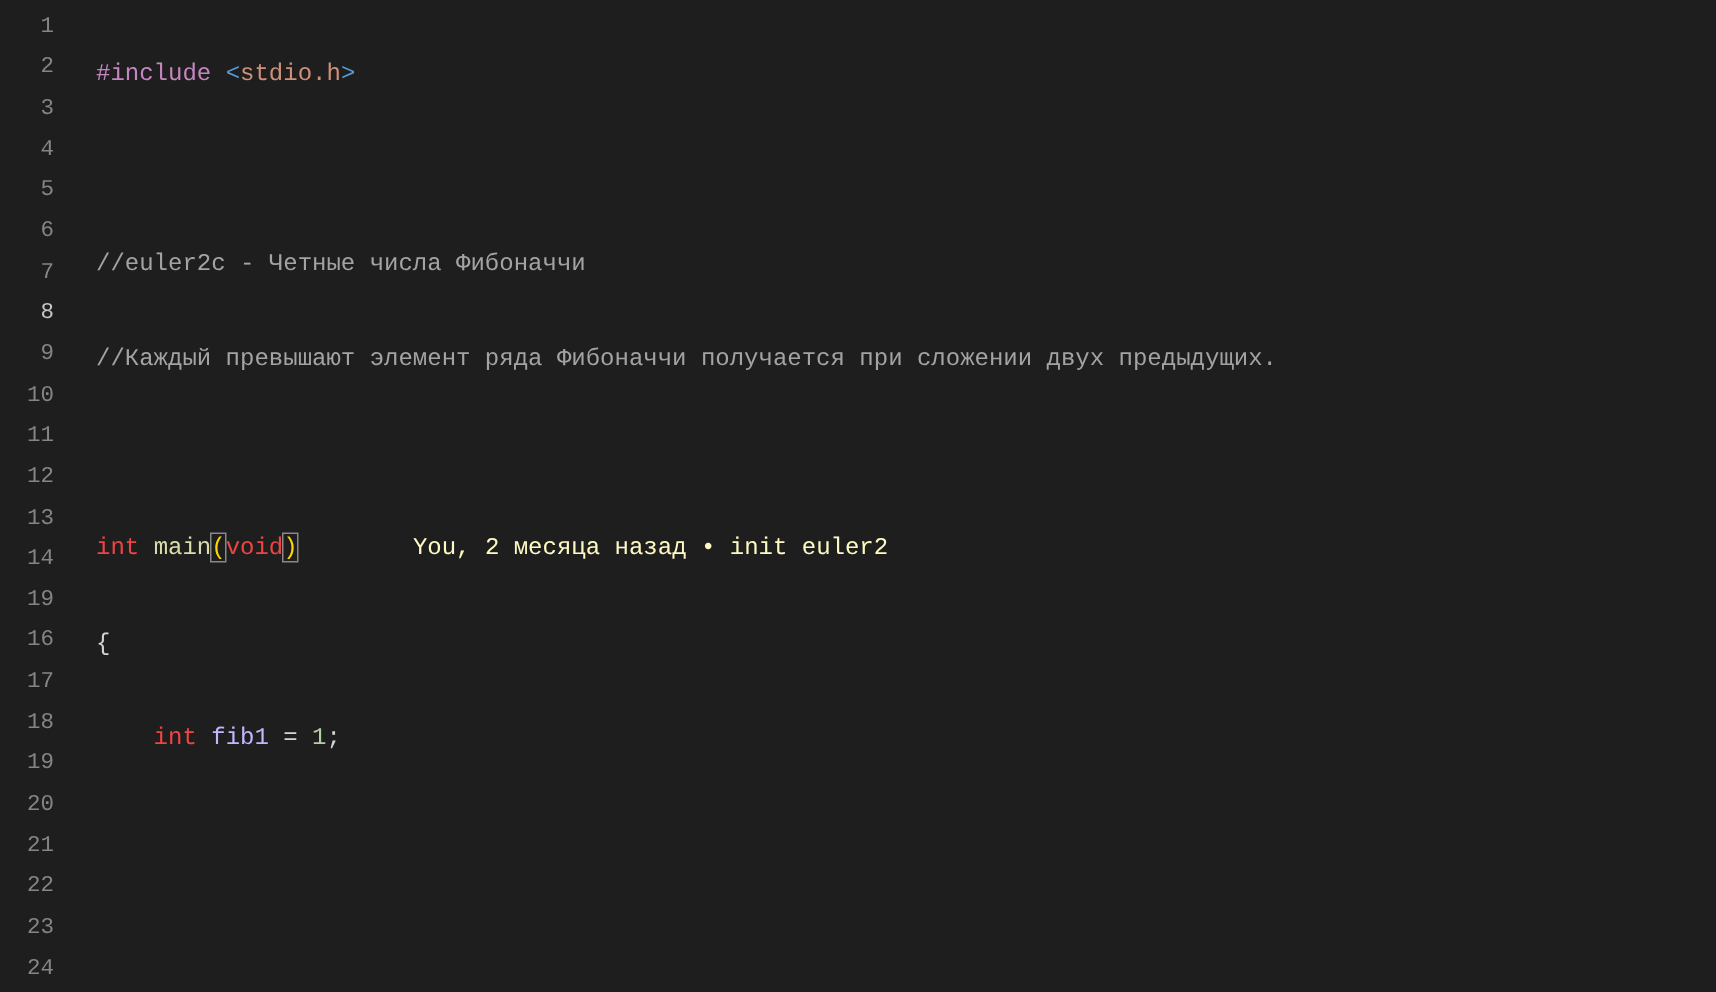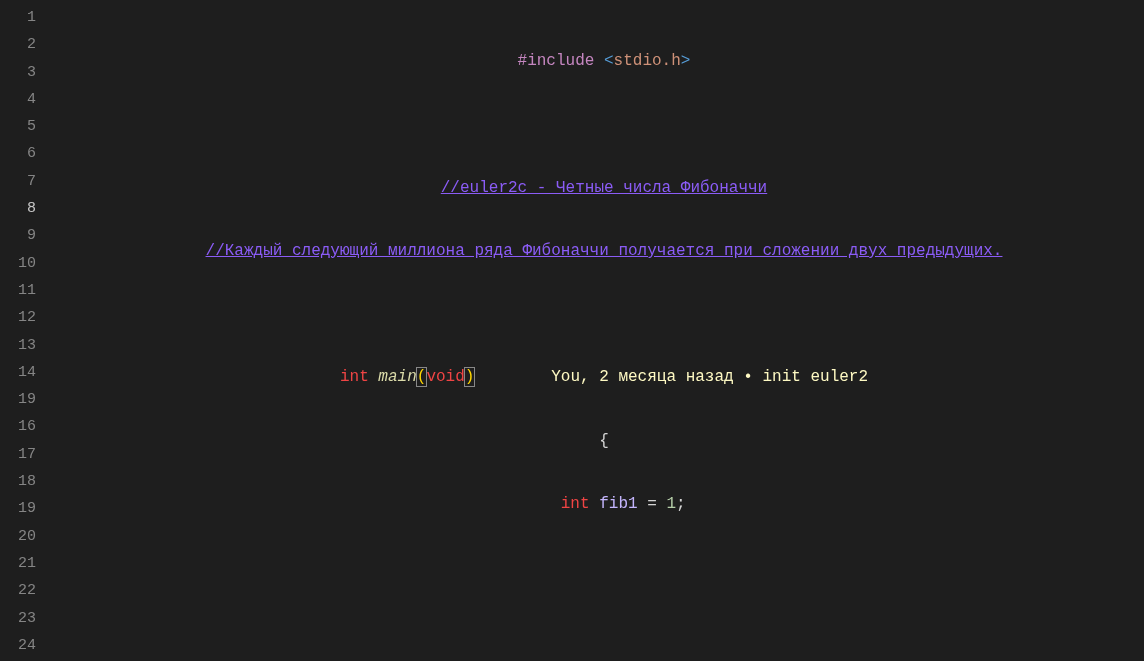--- a/index.html
+++ b/index.html
@@ -25,35 +25,34 @@
     padding-top: 4px;
   }
   .gutter .ln {
     height: 27.3px;
     line-height: 27.3px;
     font-size: 15px;
   }
   .gutter .ln.active { color: #c6c6c6; }
   .code {
     flex: 1;
-    padding-top: 12px;
+    padding-top: 0;
     white-space: pre;
-    text-align: center;
   }
   .line {
     height: 27.3px;
     line-height: 27.3px;
     padding-left: 14px;
   }
   .tok-pp    { color: #c586c0; }           
   .tok-inc   { color: #ce9178; }           
   .tok-incb  { color: #569cd6; }
-  .tok-comm  { color: #8b5cf6; text-decoration: underline; }           
+  .tok-comm  { color: #a3a3a3; }           
   .tok-kw    { color: #ef4444; }           
-  .tok-func  { color: #dcdcaa; font-style: italic; }           
+  .tok-func  { color: #dcdcaa; }           
   .tok-var   { color: #c4b5fd; }           
   .tok-num   { color: #b5cea8; }           
   .tok-punct { color: #d4d4d4; }
   .tok-brkt  { color: #ffd700; }           
   .bracket-match {
     border: 1px solid #888;
     margin: -1px;
   }
   .blame {
     color: #fef9c3;
@@ -88,21 +87,21 @@
     <div class="ln">21</div>
     <div class="ln">22</div>
     <div class="ln">23</div>
     <div class="ln">24</div>
   </div>
 
   <div class="code">
     <div class="line"><span class="tok-pp">#include</span> <span class="tok-incb">&lt;</span><span class="tok-inc">stdio.h</span><span class="tok-incb">&gt;</span></div>
     <div class="line"></div>
     <div class="line"><span class="tok-comm">//euler2c - Четные числа Фибоначчи</span></div>
-    <div class="line"><span class="tok-comm">//Каждый следующий миллиона ряда Фибоначчи получается при сложении двух предыдущих.</span></div>
+    <div class="line"><span class="tok-comm">//Каждый превышают элемент ряда Фибоначчи получается при сложении двух предыдущих.</span></div>
     <div class="line"></div>
     <div class="line"><span class="tok-kw">int</span> <span class="tok-func">main</span><span class="tok-brkt bracket-match">(</span><span class="tok-kw">void</span><span class="tok-brkt bracket-match">)</span><span>        </span><span class="blame">You, 2 месяца назад • init euler2</span></div>
     <div class="line"><span class="tok-punct">{</span></div>
     <div class="line">    <span class="tok-kw">int</span> <span class="tok-var">fib1</span><span class="tok-punct"> = </span><span class="tok-num">1</span><span class="tok-punct">;</span></div>
     
     
     
     
     
     

